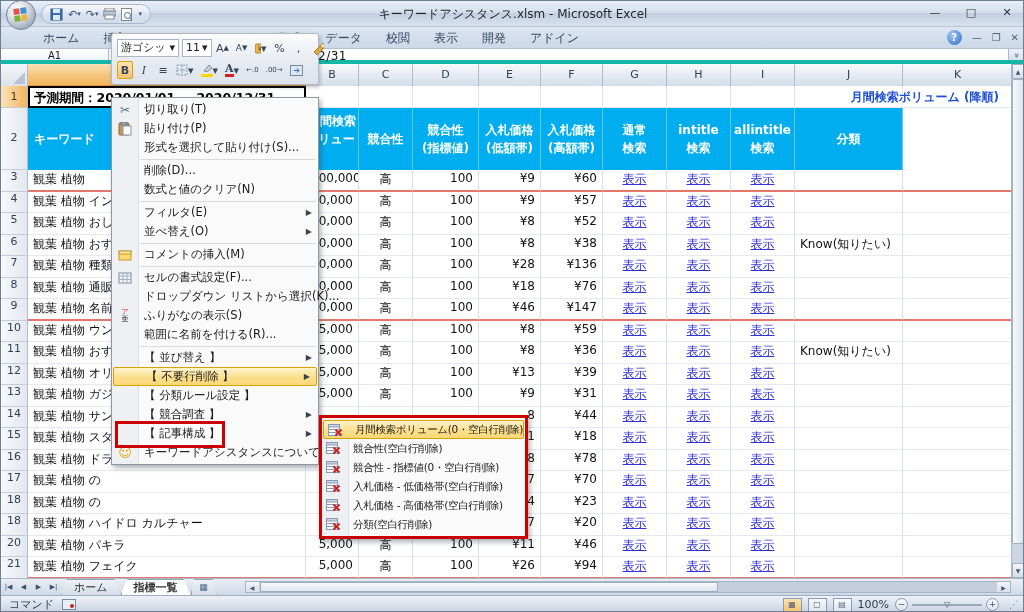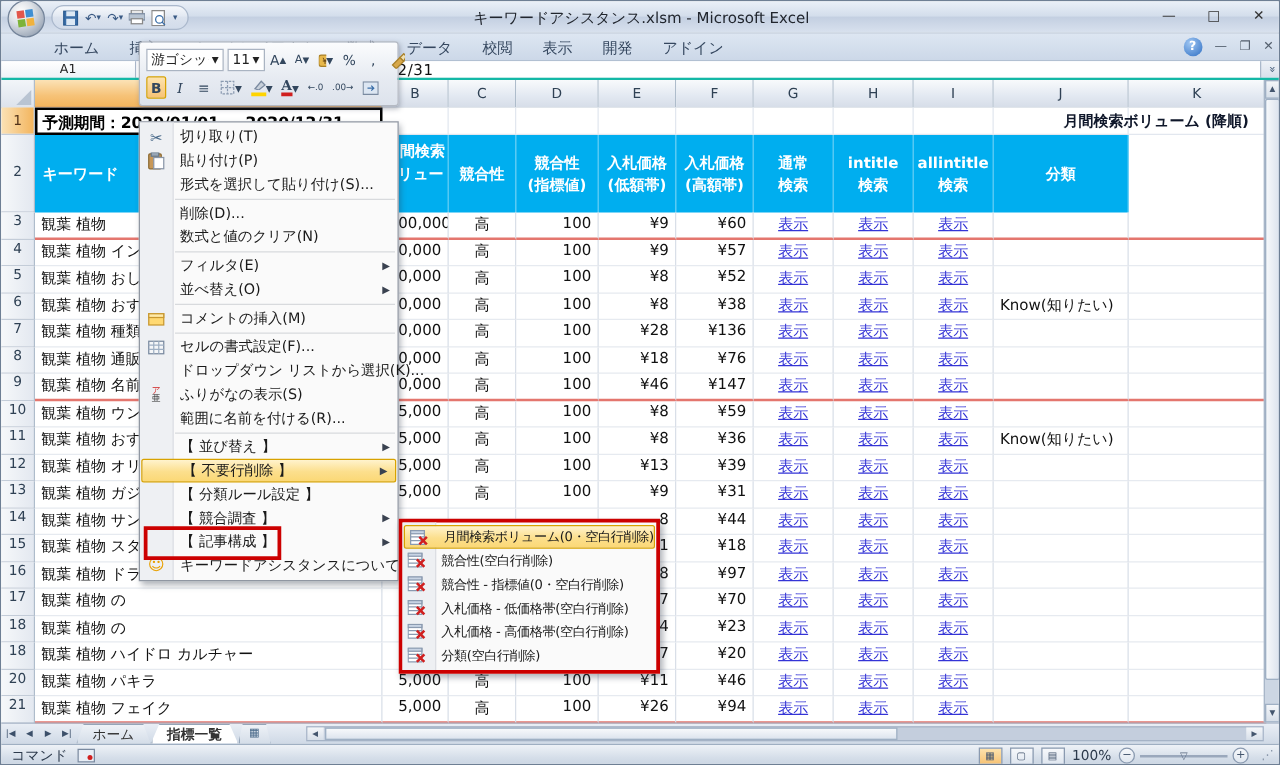--- a/index.html
+++ b/index.html
@@ -31,21 +31,21 @@
   #ribbon{position:absolute;left:0;top:26px;width:1024px;height:22px;
     background:linear-gradient(#dde6f2,#ccd8e8);border-bottom:1px solid #b2c0d2;}
   #ribbon-tabs{position:absolute;left:30px;top:0;height:22px;display:flex;}
   .rtab{padding:3px 12px 0 12px;font-size:12px;color:#35475f;white-space:nowrap;}
   #ribbon-right{position:absolute;right:6px;top:3px;display:flex;gap:10px;align-items:center;}
   #help-icon{width:15px;height:15px;border-radius:50%;background:radial-gradient(circle at 35% 30%,#9fc6f2,#2f6fc4);
     color:#fff;font-size:10px;font-weight:bold;text-align:center;line-height:15px;}
   .wbctl{font-size:10px;color:#55606e;line-height:14px;}
   
   #fxbar{position:absolute;left:0;top:48px;width:1024px;height:15px;background:#e7edf5;
-    border-bottom:2px solid #14b8a6;display:flex;}
+    border-bottom:4px solid #14b8a6;display:flex;}
   #namebox{width:108px;height:100%;background:linear-gradient(#ffffff,#eef2f7);
     border-right:1px solid #aab8ca;font-size:10px;text-align:center;line-height:14px;color:#222;}
   #fxvalue-wrap{position:relative;flex:1;background:#fff;}
   #fxvalue{position:absolute;left:6px;top:0;font-size:12px;letter-spacing:.5px;line-height:14px;color:#111;white-space:nowrap;}
   #fx-chevron{width:17px;background:linear-gradient(#eef2f7,#d8e0ec);border-left:1px solid #aab8ca;
     text-align:center;font-size:9px;color:#49607c;line-height:13px;}
   #fx-chevron span{display:inline-block;transform:rotate(90deg);}
   
   .gridcols{display:grid;grid-template-columns:27px 278px 53px 54px 66px 62px 62px 64px 64px 64px 108px 110px;}
   #colheads{position:absolute;left:0;top:63px;width:1012px;height:22px;}
@@ -57,21 +57,21 @@
   #sheetarea{position:absolute;left:0;top:85px;width:1012px;height:492px;background:#fff;}
   .rh{background:linear-gradient(90deg,#f6f8fa,#e3e8f0);border-right:1px solid #aebccb;
     border-bottom:1px solid #c3ccd8;font-size:11px;color:#2f4154;text-align:center;}
   .rh.sel{background:linear-gradient(90deg,#fbe2b6,#f3b55e);color:#52331a;}
   
   #row1{height:22px;}
   #row1 .rh{line-height:21px;}
   #cell-a1{position:relative;border:2px solid #000;background:#fff;font-size:12.5px;font-weight:bold;
     color:#000;padding:2px 0 0 4px;white-space:nowrap;overflow:hidden;}
   .r1cell{border-right:1px solid #e2e7ef;border-bottom:1px solid #e2e7ef;}
-  #sort-note{position:absolute;right:14px;top:3px;font-size:12px;font-weight:bold;color:#0f172a;white-space:nowrap;}
+  #sort-note{position:absolute;right:14px;top:3px;font-size:12px;font-weight:bold;color:#1d4ed8;white-space:nowrap;}
   
   #row2{height:62px;}
   #row2 .rh{line-height:60px;}
   .h2cell{background:#00aeef;color:#fff;font-weight:bold;font-size:12px;display:flex;flex-direction:column;
     align-items:center;justify-content:center;line-height:1.5;border-right:1px solid rgba(255,255,255,.35);}
   .h2cell.left{align-items:flex-start;padding-left:6px;}
   
   .drow{height:21.5px;}
   .dcell{font-size:12px;color:#111;padding:1px 5px 0 5px;border-right:1px solid #d9dfe8;
     border-bottom:1px solid #e6eaf0;white-space:nowrap;overflow:hidden;}
@@ -478,21 +478,21 @@
           <div class="dcell al"></div>
           <div class="dcell al"></div>
         </div>
         <div class="gridcols drow">
           <div class="rh">16</div>
           <div class="dcell al">観葉 植物 ドラ</div>
           <div class="dcell ar"></div>
           <div class="dcell ac"></div>
           <div class="dcell ar"></div>
           <div class="dcell ar">8</div>
-          <div class="dcell ar">¥97</div>
+          <div class="dcell ar">¥78</div>
           <div class="dcell ac"><span class="vlink">表示</span></div>
           <div class="dcell ac"><span class="vlink">表示</span></div>
           <div class="dcell ac"><span class="vlink">表示</span></div>
           <div class="dcell al"></div>
           <div class="dcell al"></div>
         </div>
         <div class="gridcols drow">
           <div class="rh">17</div>
           <div class="dcell al">観葉 植物 の</div>
           <div class="dcell ar"></div>

